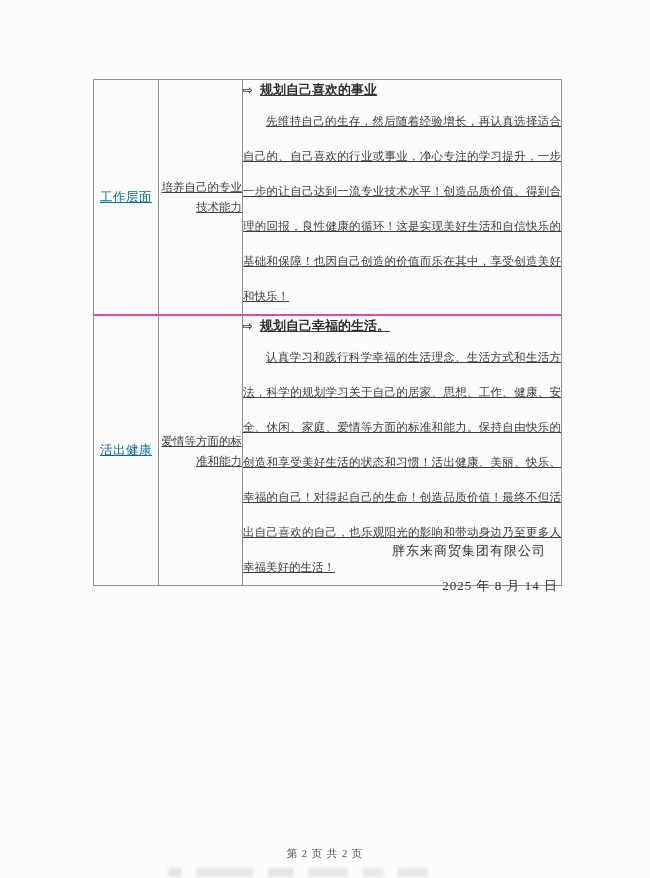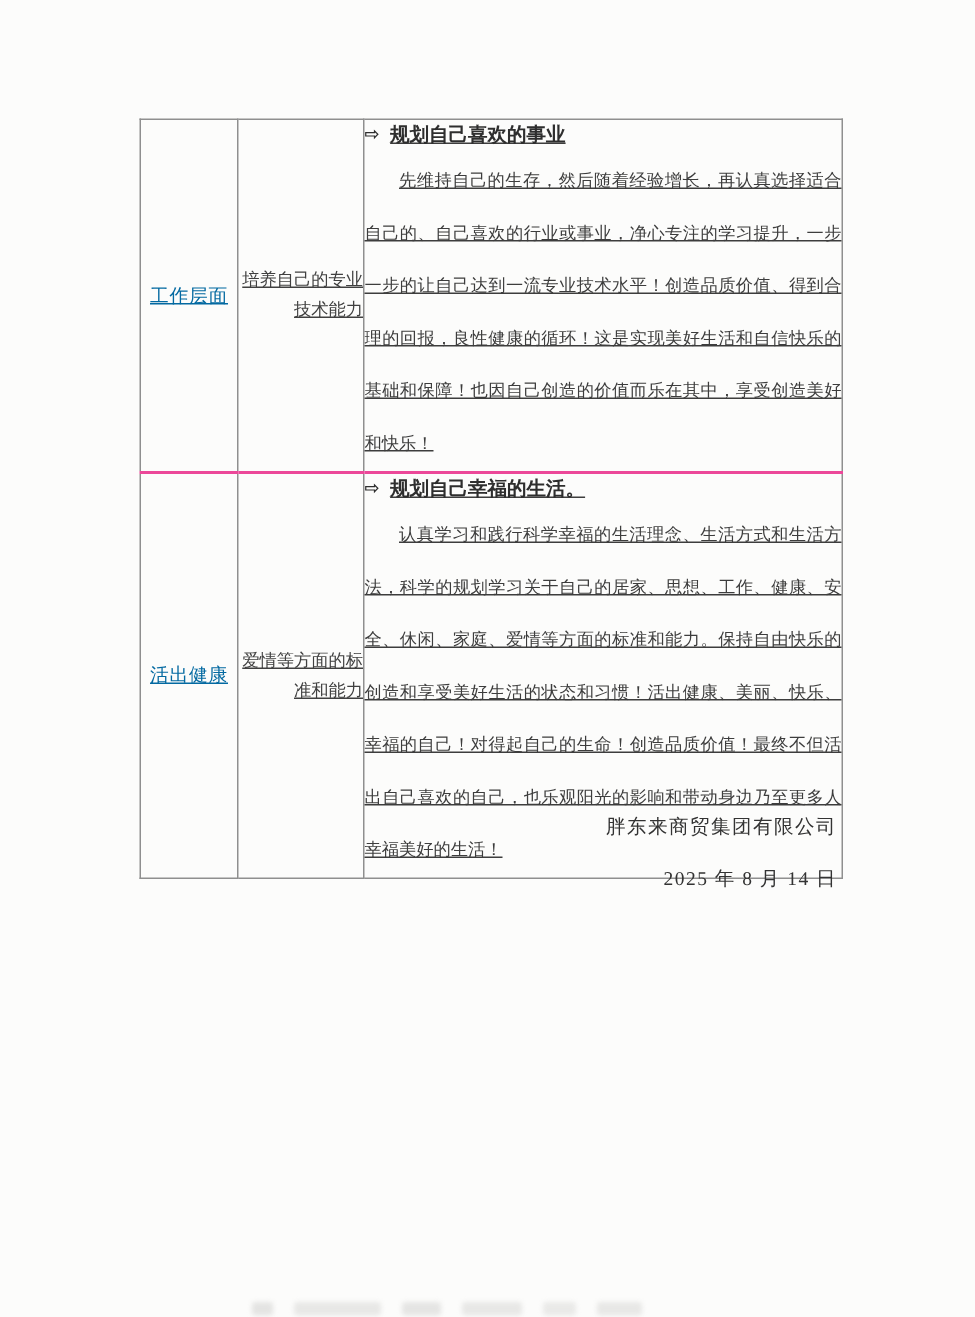--- a/index.html
+++ b/index.html
@@ -77,21 +77,21 @@
     text-align: justify;
     text-indent: 2em;
     color: #3d3d3d;
     margin: 0;
   }
 
   
   .company-name {
     position: absolute;
     top: 542px;
-    right: 92px;
+    right: 104px;
     font-size: 13px;
     letter-spacing: 1px;
     color: #333333;
   }
   .signature-date {
     position: absolute;
     top: 577px;
     right: 92px;
     font-size: 13px;
     letter-spacing: 1px;
@@ -164,20 +164,21 @@
           <p class="cell-body">认真学习和践行科学幸福的生活理念、生活方式和生活方法，科学的规划学习关于自己的居家、思想、工作、健康、安全、休闲、家庭、爱情等方面的标准和能力。保持自由快乐的创造和享受美好生活的状态和习惯！活出健康、美丽、快乐、幸福的自己！对得起自己的生命！创造品质价值！最终不但活出自己喜欢的自己，也乐观阳光的影响和带动身边乃至更多人幸福美好的生活！</p>
         </td>
       </tr>
     </tbody>
   </table>
 
   <div class="company-name">胖东来商贸集团有限公司</div>
 
   <div class="signature-date">2025 年 8 月 14 日</div>
 
+  <div class="page-footer">第 2 页 共 2 页</div>
 
   <div class="faint-watermark">
     <i></i>
       <i></i>
       <i></i>
       <i></i>
       <i></i>
       <i></i>
   </div>
 

